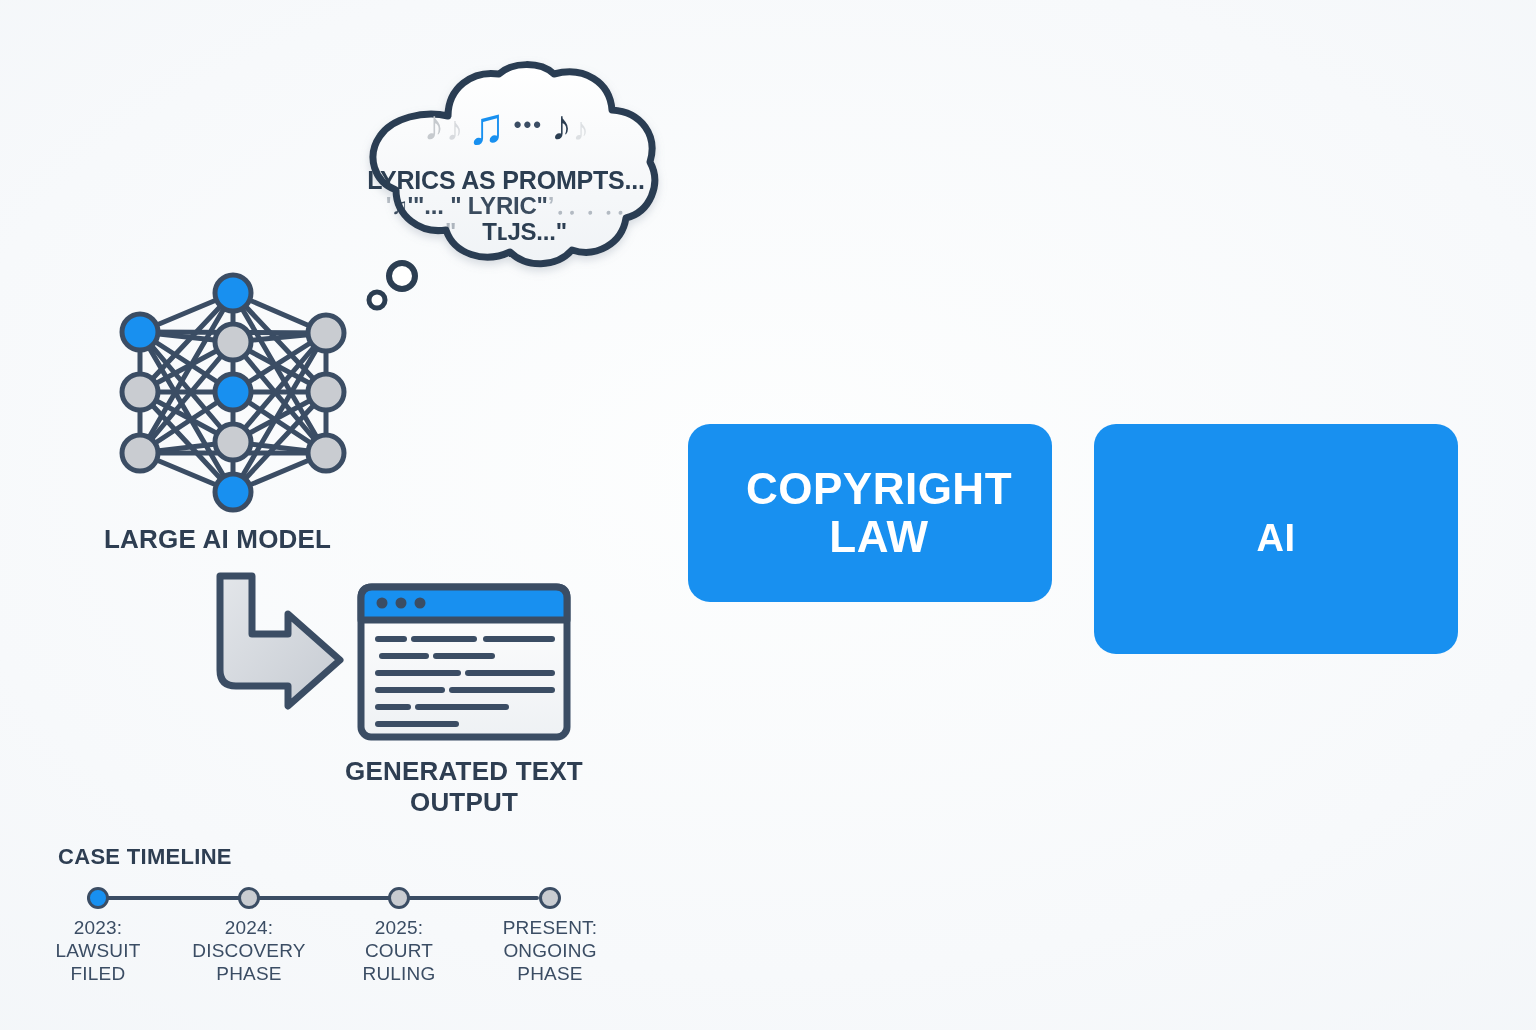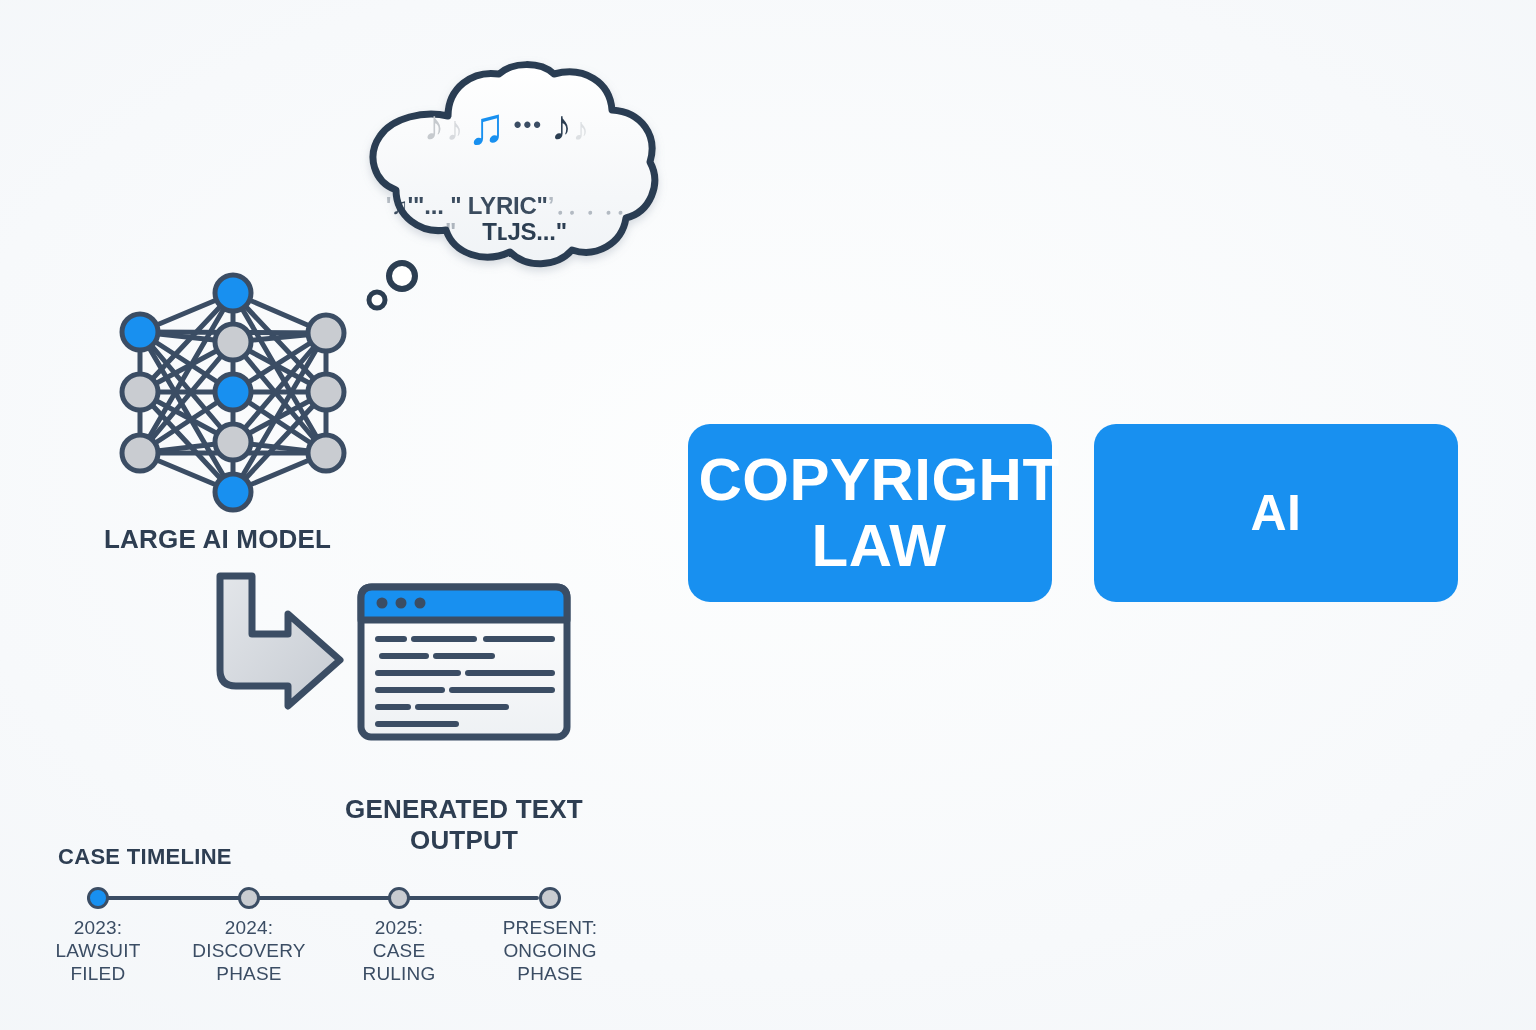--- a/index.html
+++ b/index.html
@@ -93,21 +93,21 @@
   #output-window {
     left: 356px;
     top: 582px;
     width: 216px;
     height: 160px;
   }
   #output-window svg { display: block; }
 
   #output-label {
     left: 318px;
-    top: 794px;
+    top: 756px;
     width: 292px;
     text-align: center;
     font-size: 26px;
     font-weight: bold;
     color: #2e3e52;
     line-height: 1.18;
     letter-spacing: 0.2px;
   }
 
   
@@ -123,29 +123,29 @@
     line-height: 1.1;
     letter-spacing: 0.5px;
     box-sizing: border-box;
     padding: 8px 14px;
   }
   #btn-copyright-law {
     left: 688px;
     top: 424px;
     width: 364px;
     height: 178px;
-    font-size: 60px;
+    font-size: 44px;
     padding-left: 32px;
   }
   #btn-ai-training {
     left: 1094px;
     top: 424px;
     width: 364px;
-    height: 178px;
-    font-size: 50px;
+    height: 230px;
+    font-size: 38px;
   }
 
   
   #timeline {
     left: 56px;
     top: 844px;
     width: 560px;
     height: 150px;
   }
   #timeline-title {
@@ -221,20 +221,21 @@
 
     <div class="cloud-text nosel" id="cloud-notes" style="top:32px; font-size:0;">
       <span style="font-size:42px; color:#c6cace; font-weight:normal;">♪</span>
       <span style="font-size:34px; color:#d7dade; font-weight:normal; margin-left:2px;">♪</span>
       <span style="font-size:52px; color:#1890f0; font-weight:normal; margin-left:4px; position:relative; top:4px;">♫</span>
       <span style="font-size:22px; color:#3b4d64; font-weight:bold; margin-left:8px; position:relative; top:-8px; letter-spacing:2px;">•••</span>
       <span style="font-size:42px; color:#2c3e52; font-weight:normal; margin-left:8px;">♪</span>
       <span style="font-size:32px; color:#dde0e3; font-weight:normal; margin-left:1px;">♪</span>
     </div>
 
+    <div class="cloud-text" id="cloud-line-1">LYRICS AS PROMPTS...</div>
 
     <div class="cloud-text" id="cloud-line-2">
       <span class="ghost">'</span><span style="font-size:22px; color:#2c3e52;">♫</span><span>'"...  " LYRIC"</span><span class="ghost">’․․ ․ ․․</span>
     </div>
 
     <div class="cloud-text" id="cloud-line-3">
       <span class="ghost" style="margin-right:26px;">"</span><span>TʟJS..."</span>
     </div>
 
     <svg class="abs" style="left:6px; top:194px;" width="80" height="70" viewBox="0 0 80 70">
@@ -398,21 +399,21 @@
       <div>LAWSUIT</div>
       <div>FILED</div>
     </div>
     <div class="tl-label" style="left:193px;">
       <div>2024:</div>
       <div>DISCOVERY</div>
       <div>PHASE</div>
     </div>
     <div class="tl-label" style="left:343px;text-align:center;">
       <div>2025:</div>
-      <div>CASE</div>
+      <div>COURT</div>
       <div>RULING</div>
     </div>
     <div class="tl-label" style="left:494px;">
       <div>PRESENT:</div>
       <div>ONGOING</div>
       <div>PHASE</div>
     </div>
   </div>
 
 </div>

